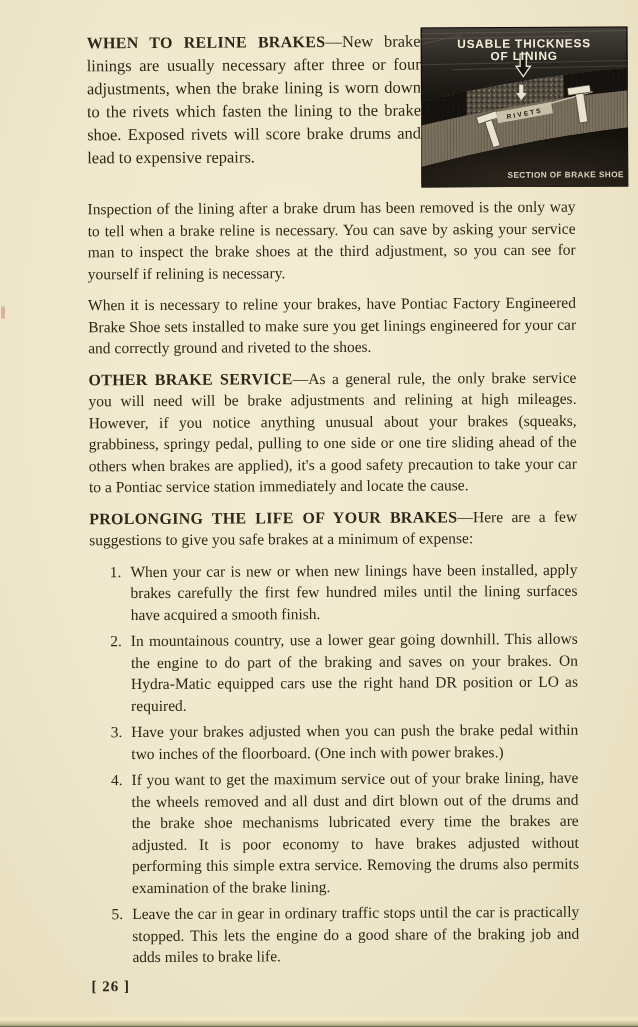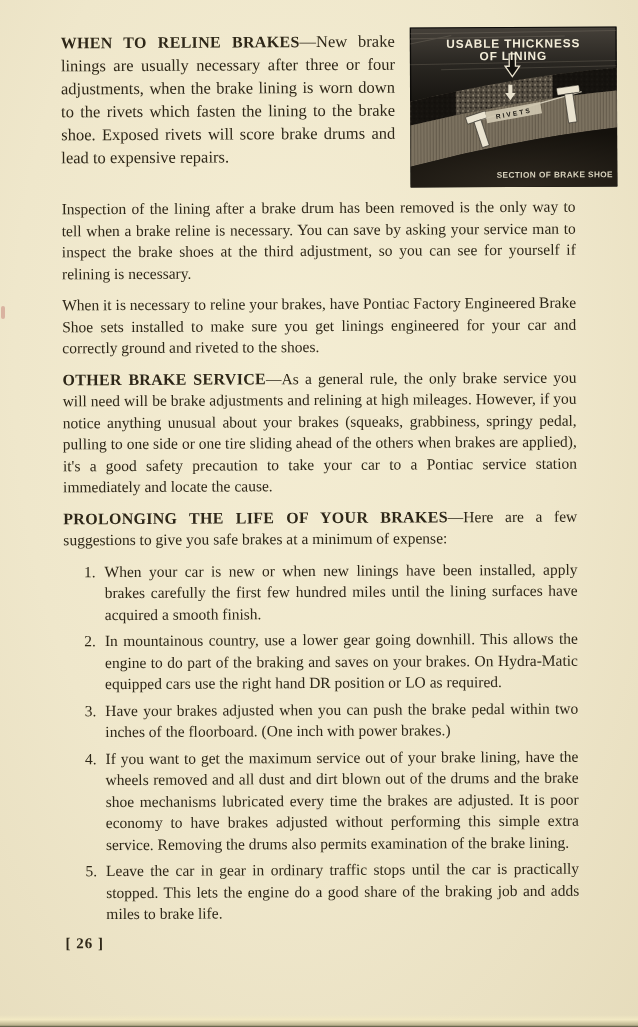--- a/index.html
+++ b/index.html
@@ -5,20 +5,21 @@
   html,body{margin:0;padding:0;}
   body{
     width:638px;height:1027px;overflow:hidden;
     font-family:"Liberation Serif","DejaVu Serif",serif;
     background:#efe7ca;
   }
   .page{
     position:relative;width:638px;height:1027px;box-sizing:border-box;
     background:radial-gradient(ellipse at 45% 35%, #f4edd3 0%, #efe7cb 55%, #e6dcbc 100%);
     color:#2e2718;
+    padding-left:26px;
   }
   .content{
     position:relative;box-sizing:border-box;
     padding:30px 61px 0 63px;
     transform:rotate(-0.3deg);
   }
   .para{
     margin:0 0 10px 0;
     font-size:15.5px;line-height:21.5px;
     text-align:justify;

